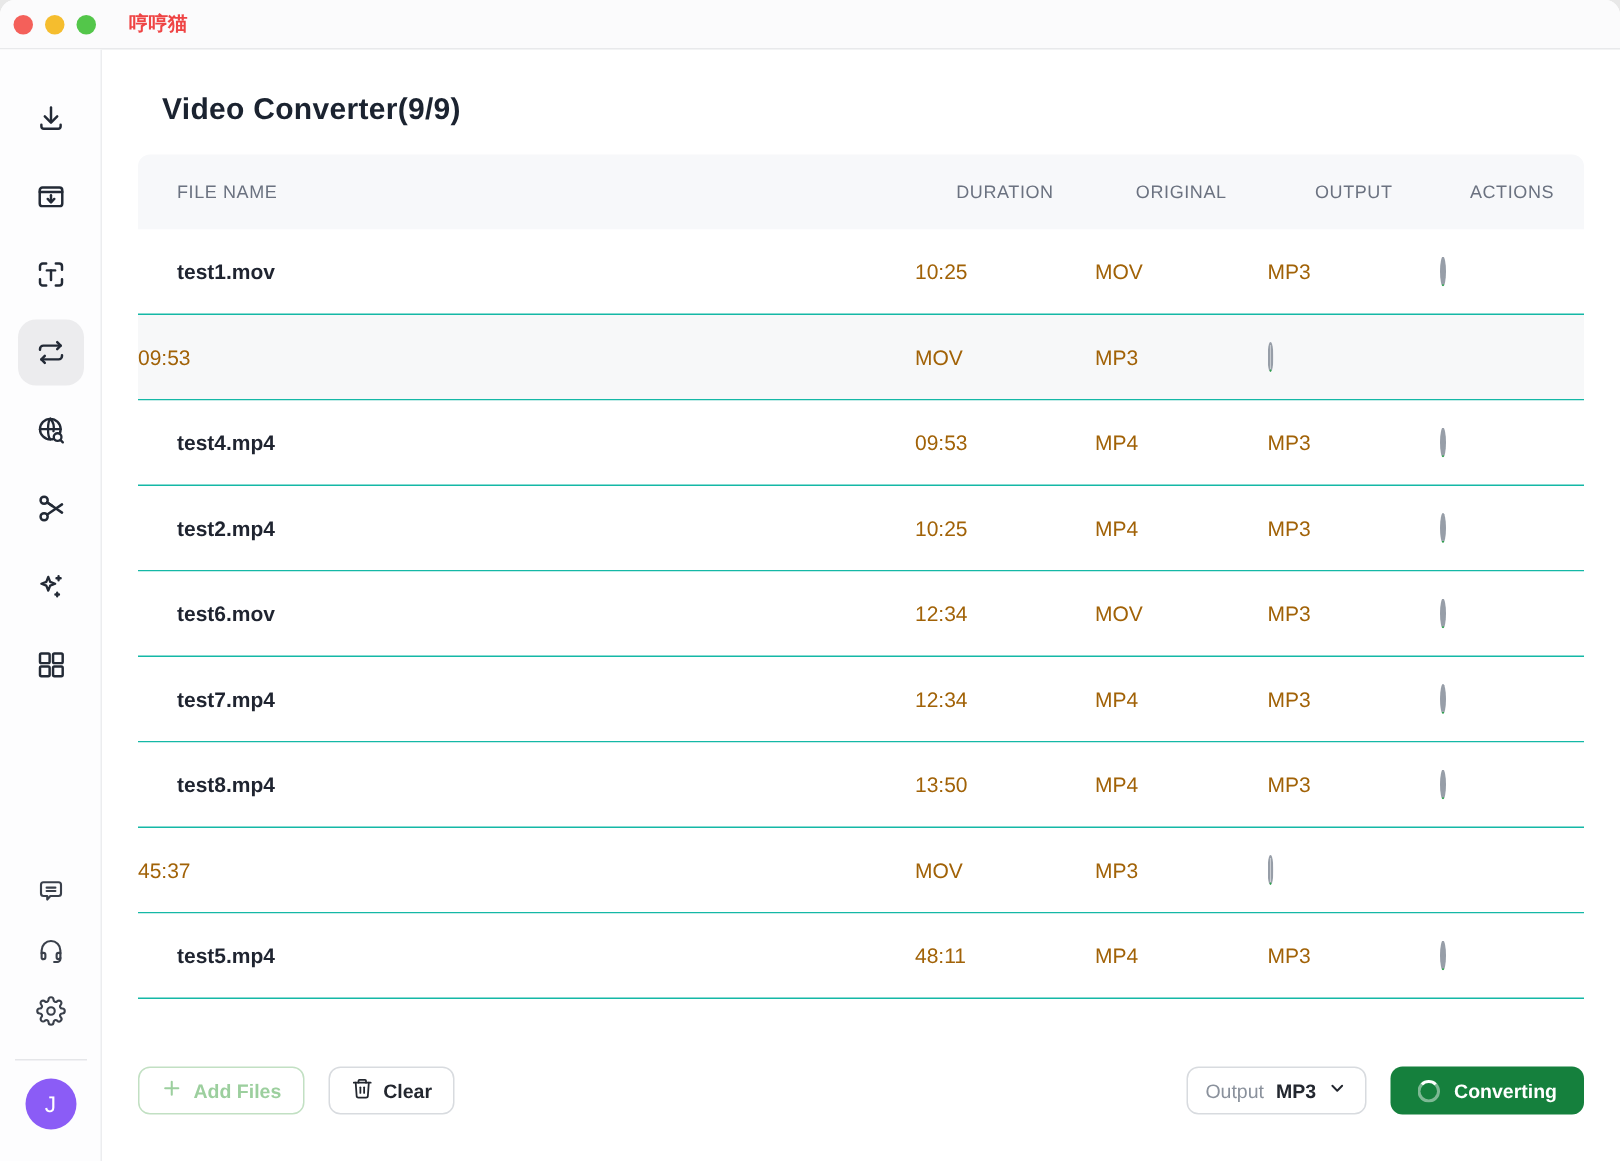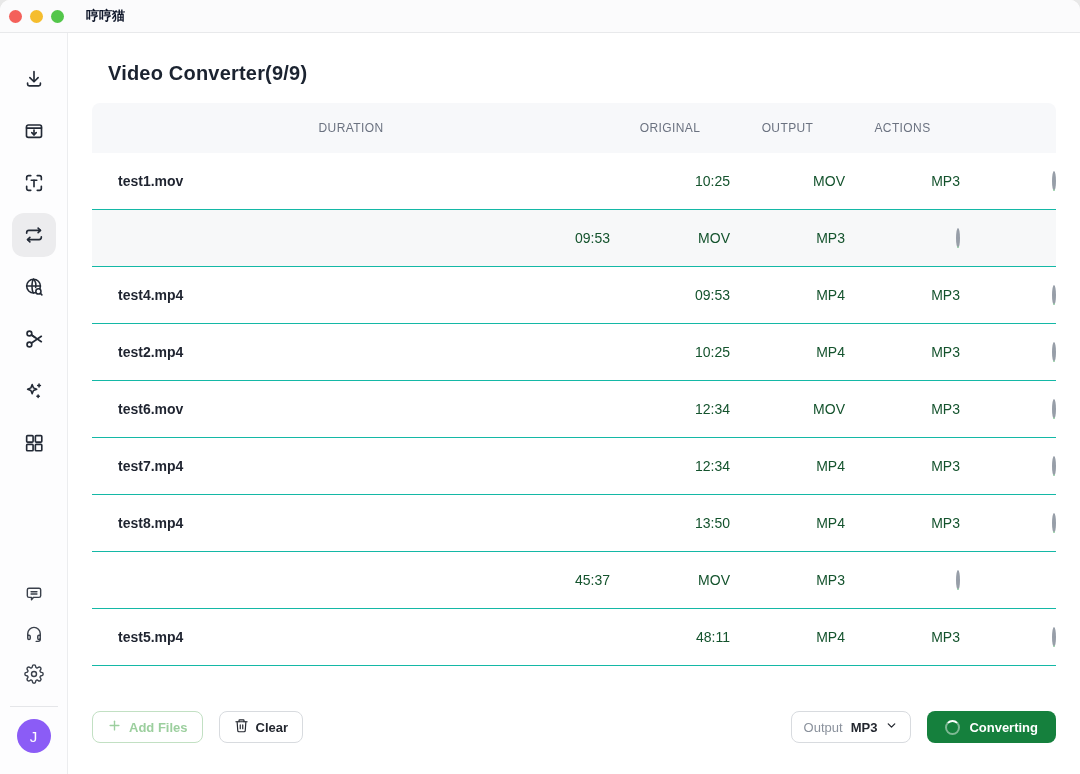--- a/index.html
+++ b/index.html
@@ -14,21 +14,21 @@
   .titlebar {
     height:33px; flex:0 0 33px; background:#fbfbfc;
     border-bottom:1px solid #e8e9eb;
     display:flex; align-items:center; padding-left:9px;
   }
   .traffic { display:flex; gap:8px; }
   .dot { width:13px; height:13px; border-radius:50%; }
   .dot.red { background:#f4605a; }
   .dot.yellow { background:#f5bd2e; }
   .dot.green { background:#53c64a; }
-  .win-title { margin-left:22px; font-size:13px; font-weight:700; color:#0f172a; }
+  .win-title { margin-left:22px; font-size:13px; font-weight:700; color:#ef4444; }
   
   .app-body { flex:1; display:flex; min-height:0; }
   .sidebar {
     width:68px; flex:0 0 68px; background:#fdfdfe;
     border-right:1px solid #ecedef;
     display:flex; flex-direction:column; align-items:center;
     padding-top:24px; padding-bottom:21px;
   }
   .side-btn {
     width:44px; height:44px; margin-bottom:8px; border:none; background:transparent;
@@ -55,21 +55,21 @@
     align-items:center;
   }
   .thead {
     height:50px; background:#f7f8fa; border-radius:8px 8px 0 0;
     color:#6b7280; font-size:12px; letter-spacing:.4px;
   }
   .th { text-align:center; font-weight:400; }
   .th.first { text-align:left; padding-left:26px; }
   .row { height:57px; border-bottom:1px solid #14b8a6; background:#fff; }
   .row.highlighted { background:#f7f8f9; }
-  .td { text-align:right; font-size:14px; color:#14532d; }
+  .td { text-align:left; font-size:14px; color:#a16207; }
   .td.name { text-align:left; padding-left:26px; color:#1f2430; font-weight:700; }
   .spinner {
     width:20px; height:20px; border-radius:50%; margin:0 auto;
     border:2px solid #979ea8; border-bottom-color:#2f9e4f;
   }
   
   .footer { margin-top:45px; display:flex; align-items:flex-end; }
   .f-left { display:flex; gap:16px; }
   .f-right { margin-left:auto; display:flex; gap:16px; align-items:center; }
   .btn {
@@ -224,20 +224,21 @@
           <span>J</span>
         </button>
       </div>
     </nav>
 
     <main class="main">
       <h1 class="page-title">Video Converter(9/9)</h1>
 
       <div class="tbl">
         <div class="tr thead">
+          <span class="th first">FILE NAME</span>
           <span class="th">DURATION</span>
           <span class="th">ORIGINAL</span>
           <span class="th">OUTPUT</span>
           <span class="th">ACTIONS</span>
         </div>
         <div>
   <div class="tr row">
     <span class="td name">test1.mov</span>
     <span class="td">10:25</span>
     <span class="td">MOV</span>

